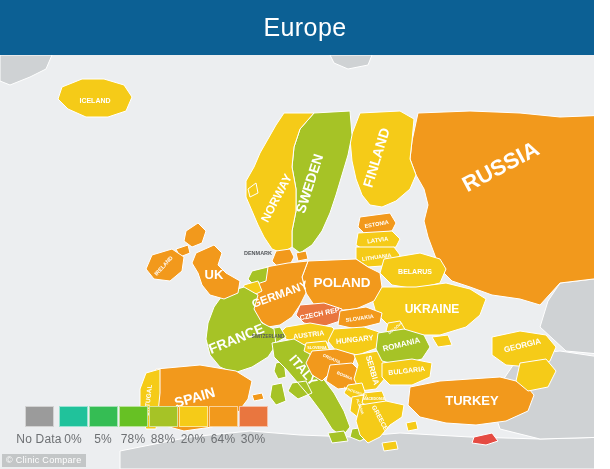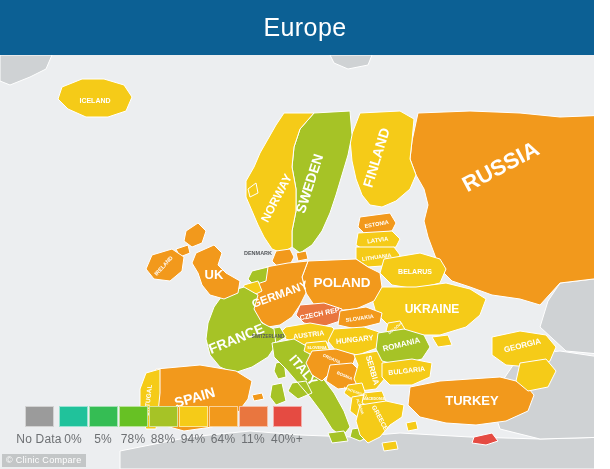--- a/index.html
+++ b/index.html
@@ -334,31 +334,27 @@
     <div class="legend-item">
       <div class="legend-swatch" style="background:#67c124"></div>
       <div class="legend-label">78%</div>
     </div>
     <div class="legend-item">
       <div class="legend-swatch" style="background:#a6c326"></div>
       <div class="legend-label">88%</div>
     </div>
     <div class="legend-item">
       <div class="legend-swatch" style="background:#f5cb18"></div>
-      <div class="legend-label">94%</div>
+      <div class="legend-label">20%</div>
     </div>
     <div class="legend-item">
       <div class="legend-swatch" style="background:#f2991c"></div>
       <div class="legend-label">64%</div>
     </div>
     <div class="legend-item">
       <div class="legend-swatch" style="background:#e9763f"></div>
-      <div class="legend-label">11%</div>
-    </div>
-    <div class="legend-item wide">
-      <div class="legend-swatch" style="background:#e54b42"></div>
-      <div class="legend-label">40%+</div>
+      <div class="legend-label">30%</div>
     </div>
   </div>
 
   <div id="credit">© Clinic Compare</div>
 
 </div>
 
 </body></html>

